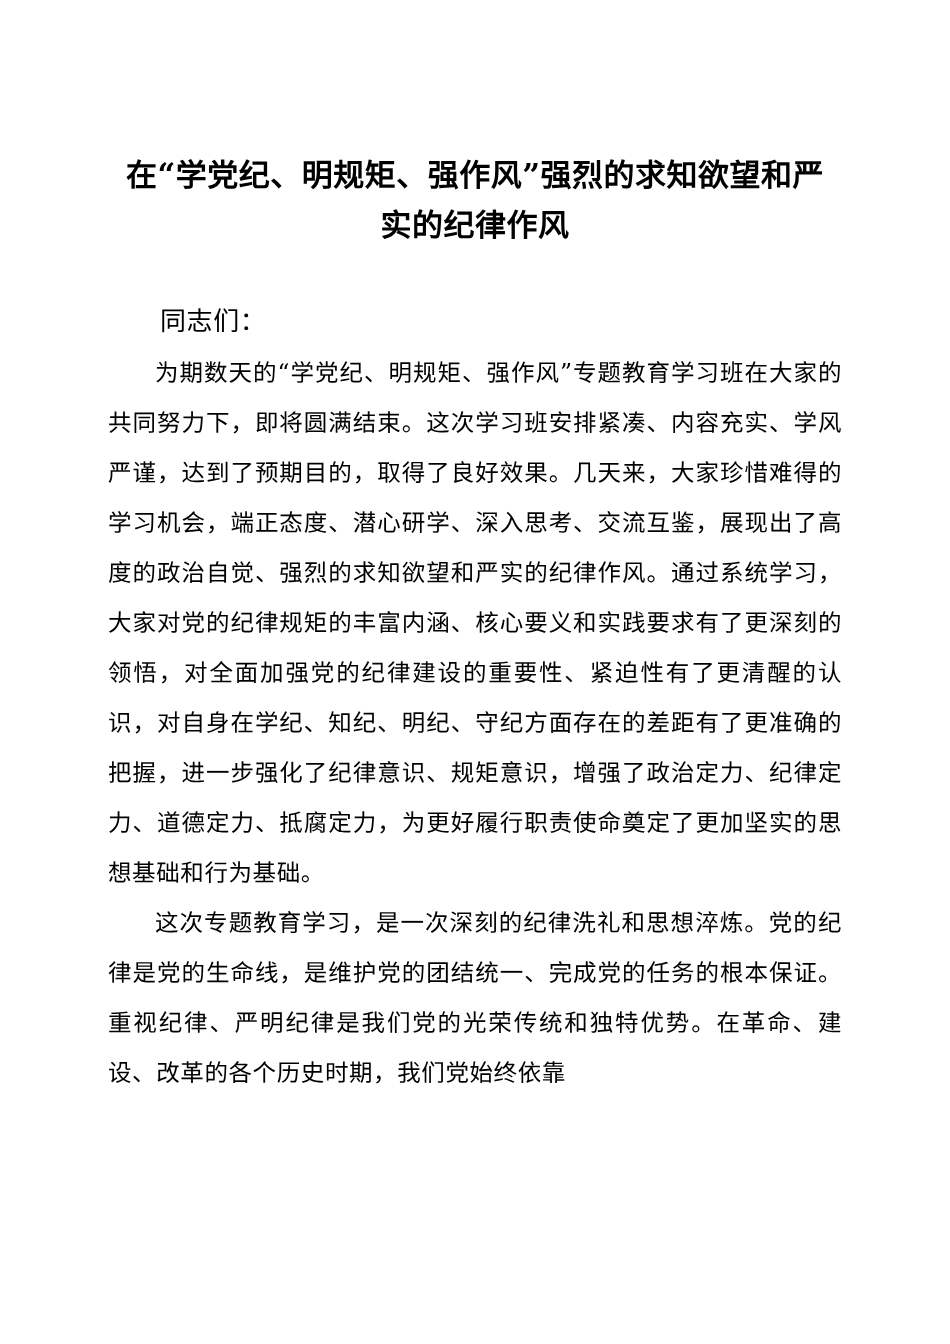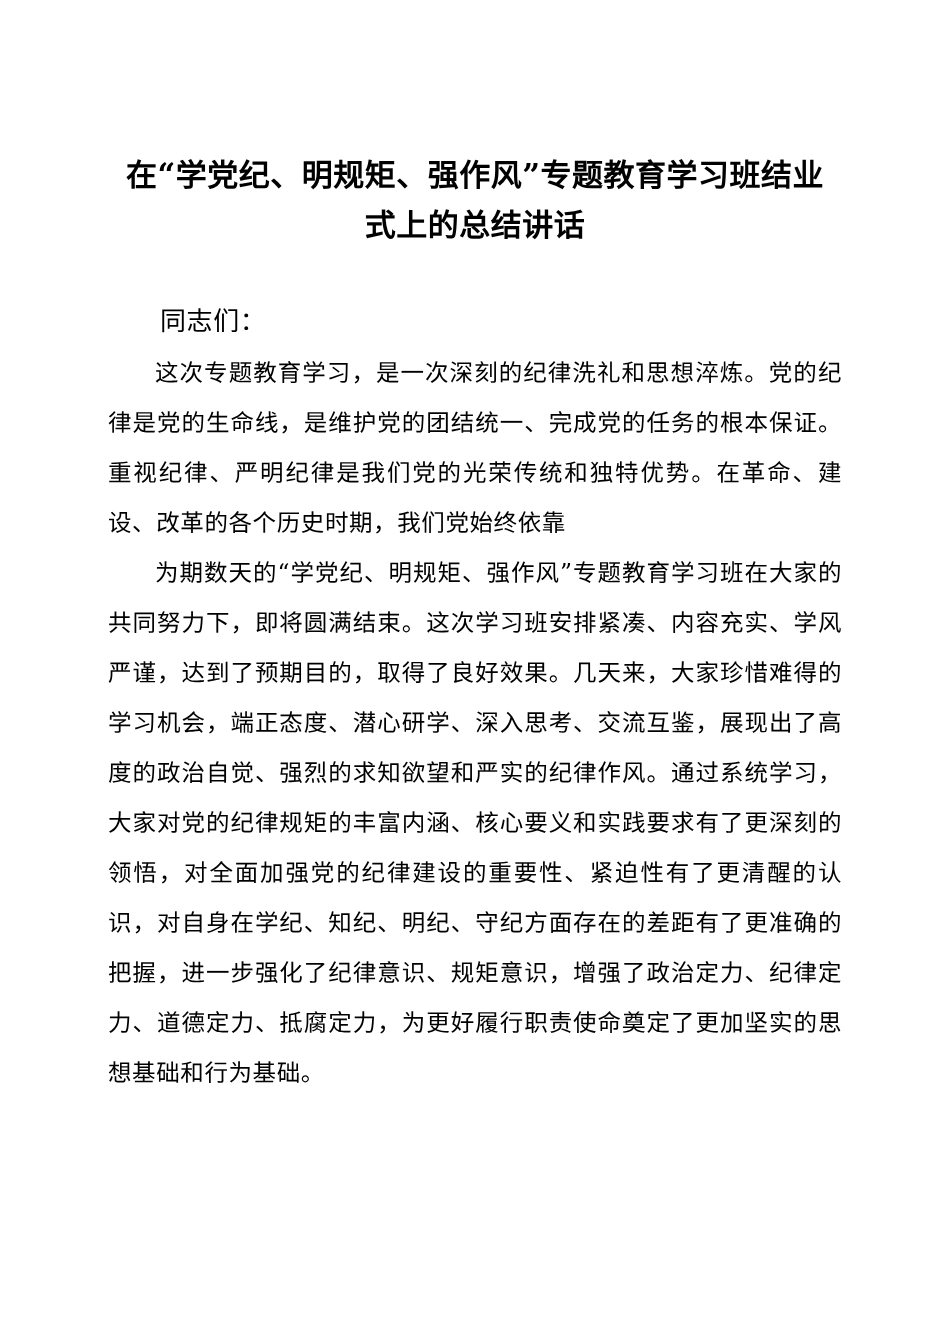--- a/index.html
+++ b/index.html
@@ -46,21 +46,21 @@
     text-align: justify;
     text-justify: inter-ideograph;
     letter-spacing: 0.6px;
   }
 </style>
 </head>
 <body>
 
 <div class="page">
 
-  <h1 class="doc-title">在“学党纪、明规矩、强作风”专题教育学习班结业式上的总结讲话</h1>
+  <h1 class="doc-title">在“学党纪、明规矩、强作风”强烈的求知欲望和严实的纪律作风</h1>
 
   <p class="salutation">同志们：</p>
 
+  <p class="para">为期数天的“学党纪、明规矩、强作风”专题教育学习班在大家的共同努力下，即将圆满结束。这次学习班安排紧凑、内容充实、学风严谨，达到了预期目的，取得了良好效果。几天来，大家珍惜难得的学习机会，端正态度、潜心研学、深入思考、交流互鉴，展现出了高度的政治自觉、强烈的求知欲望和严实的纪律作风。通过系统学习，大家对党的纪律规矩的丰富内涵、核心要义和实践要求有了更深刻的领悟，对全面加强党的纪律建设的重要性、紧迫性有了更清醒的认识，对自身在学纪、知纪、明纪、守纪方面存在的差距有了更准确的把握，进一步强化了纪律意识、规矩意识，增强了政治定力、纪律定力、道德定力、抵腐定力，为更好履行职责使命奠定了更加坚实的思想基础和行为基础。</p>
+
   <p class="para">这次专题教育学习，是一次深刻的纪律洗礼和思想淬炼。党的纪律是党的生命线，是维护党的团结统一、完成党的任务的根本保证。重视纪律、严明纪律是我们党的光荣传统和独特优势。在革命、建设、改革的各个历史时期，我们党始终依靠</p>
-
-  <p class="para">为期数天的“学党纪、明规矩、强作风”专题教育学习班在大家的共同努力下，即将圆满结束。这次学习班安排紧凑、内容充实、学风严谨，达到了预期目的，取得了良好效果。几天来，大家珍惜难得的学习机会，端正态度、潜心研学、深入思考、交流互鉴，展现出了高度的政治自觉、强烈的求知欲望和严实的纪律作风。通过系统学习，大家对党的纪律规矩的丰富内涵、核心要义和实践要求有了更深刻的领悟，对全面加强党的纪律建设的重要性、紧迫性有了更清醒的认识，对自身在学纪、知纪、明纪、守纪方面存在的差距有了更准确的把握，进一步强化了纪律意识、规矩意识，增强了政治定力、纪律定力、道德定力、抵腐定力，为更好履行职责使命奠定了更加坚实的思想基础和行为基础。</p>
 
 </div>
 
 </body></html>

